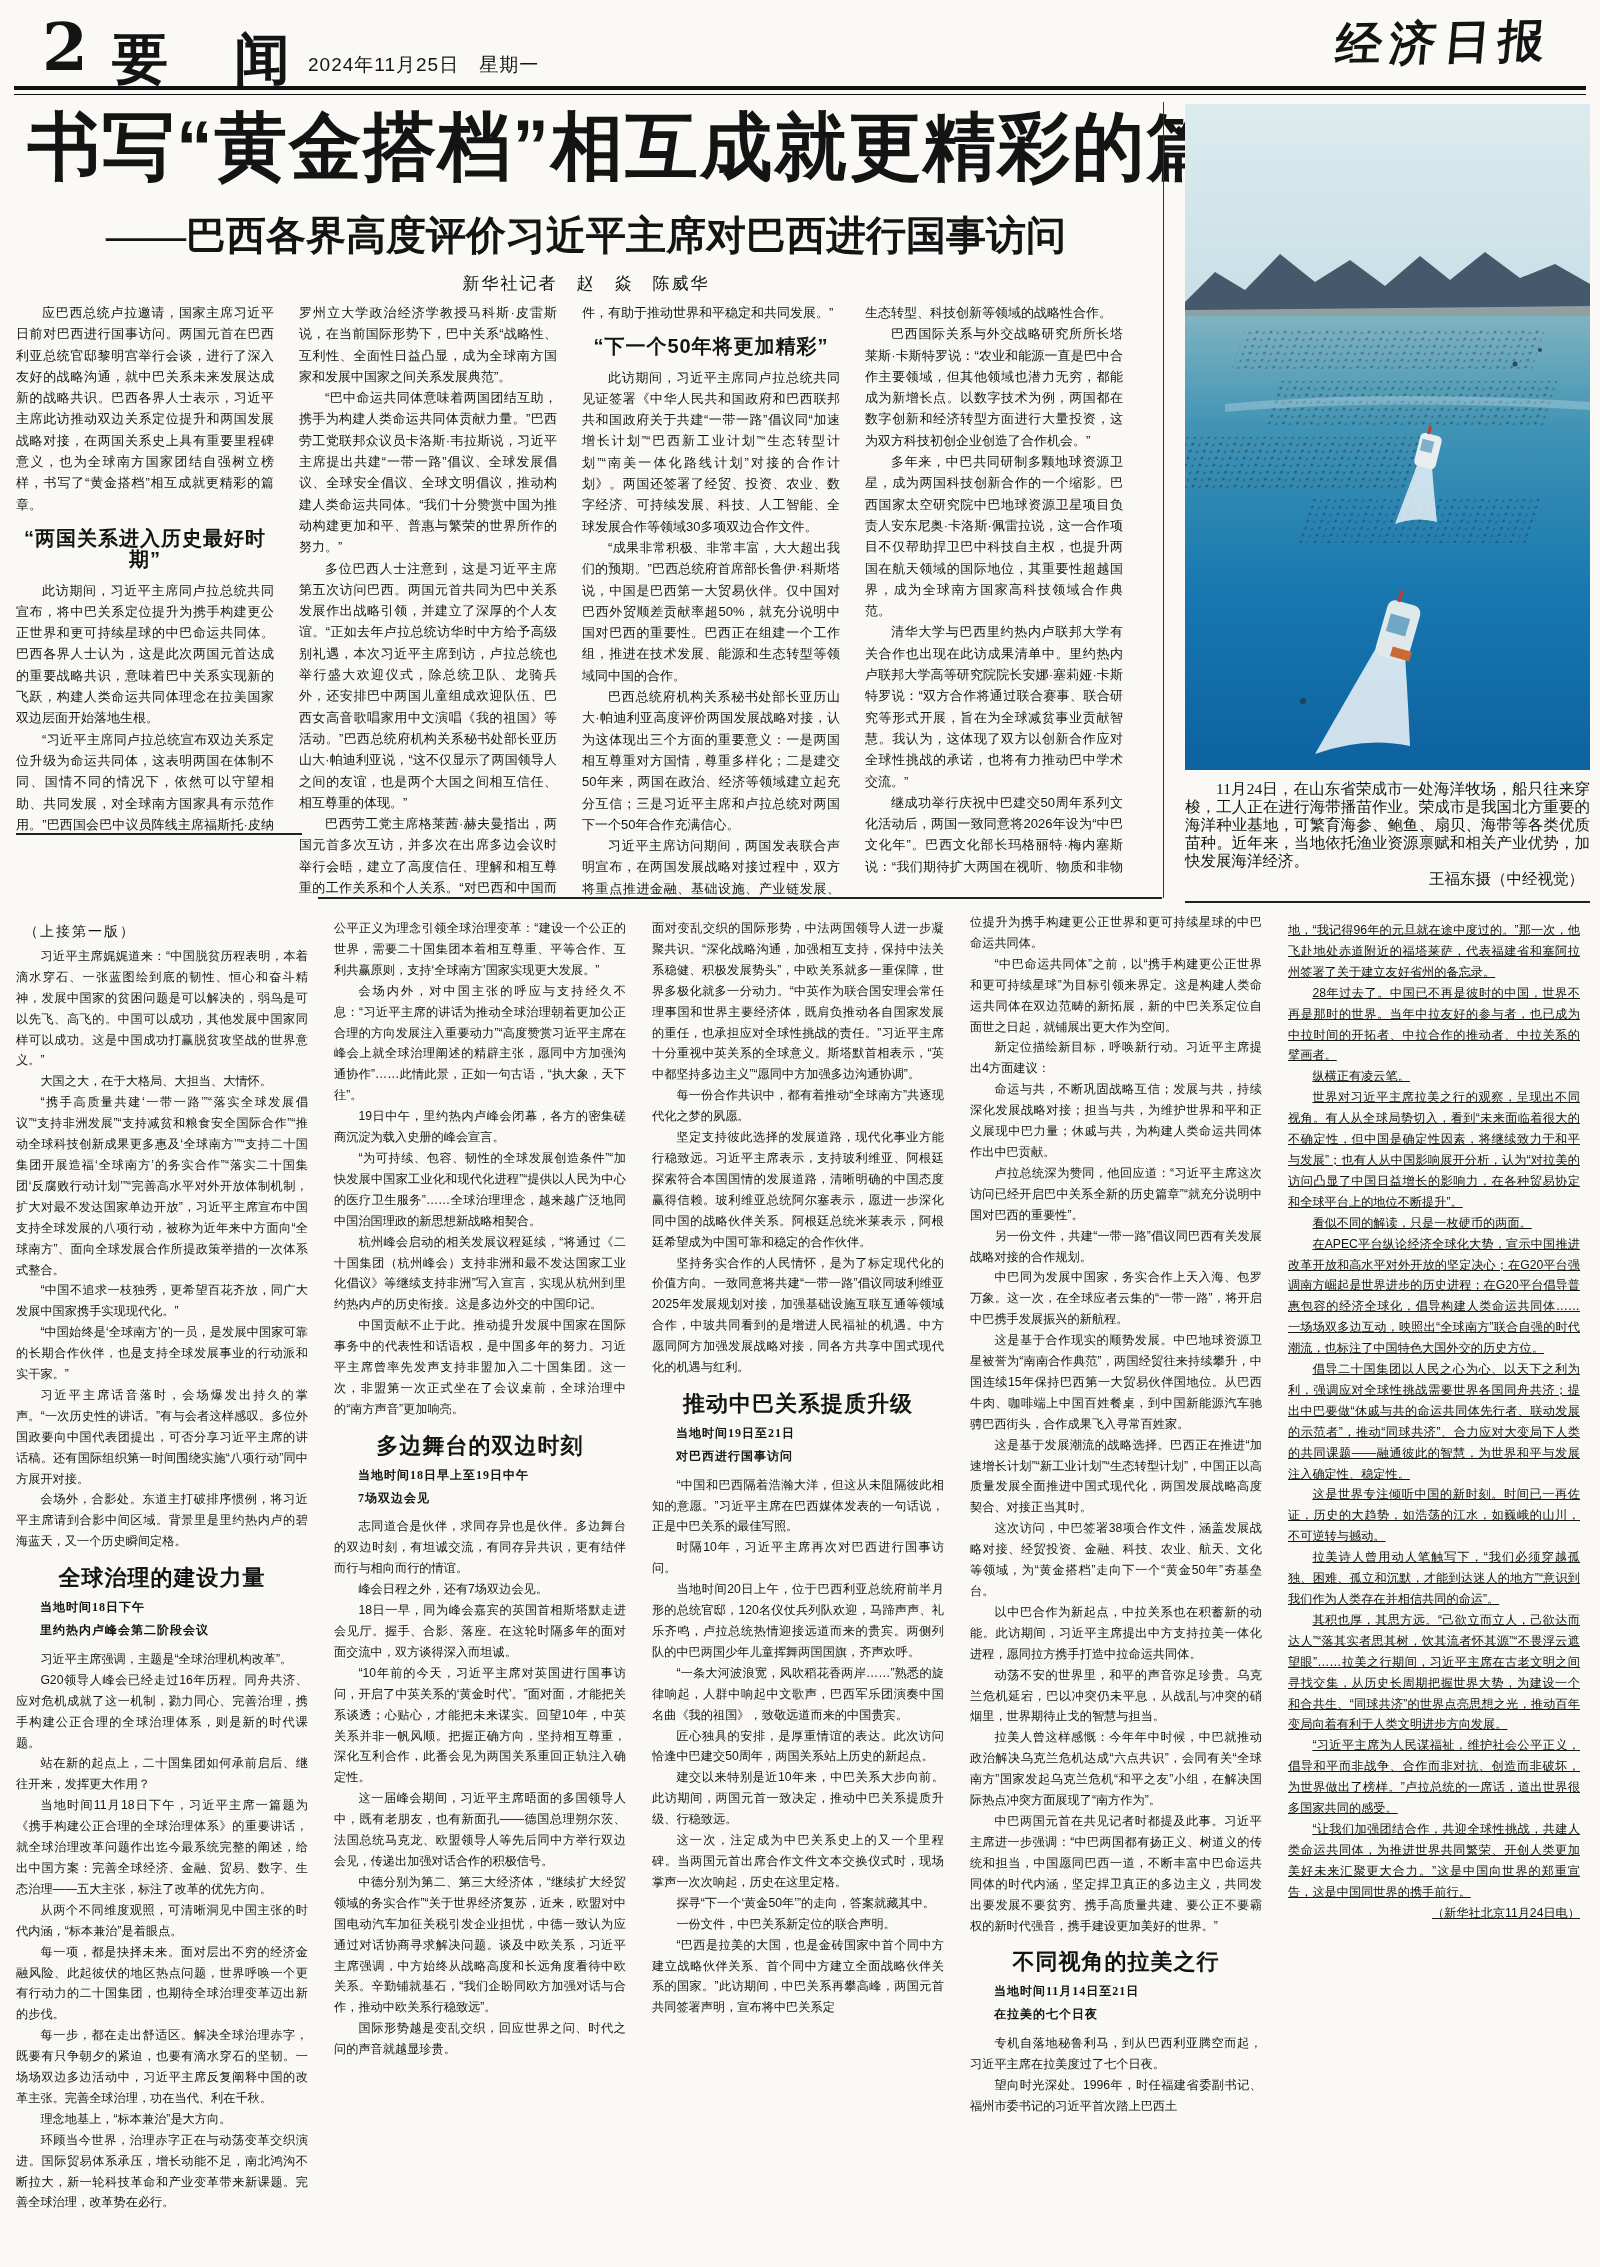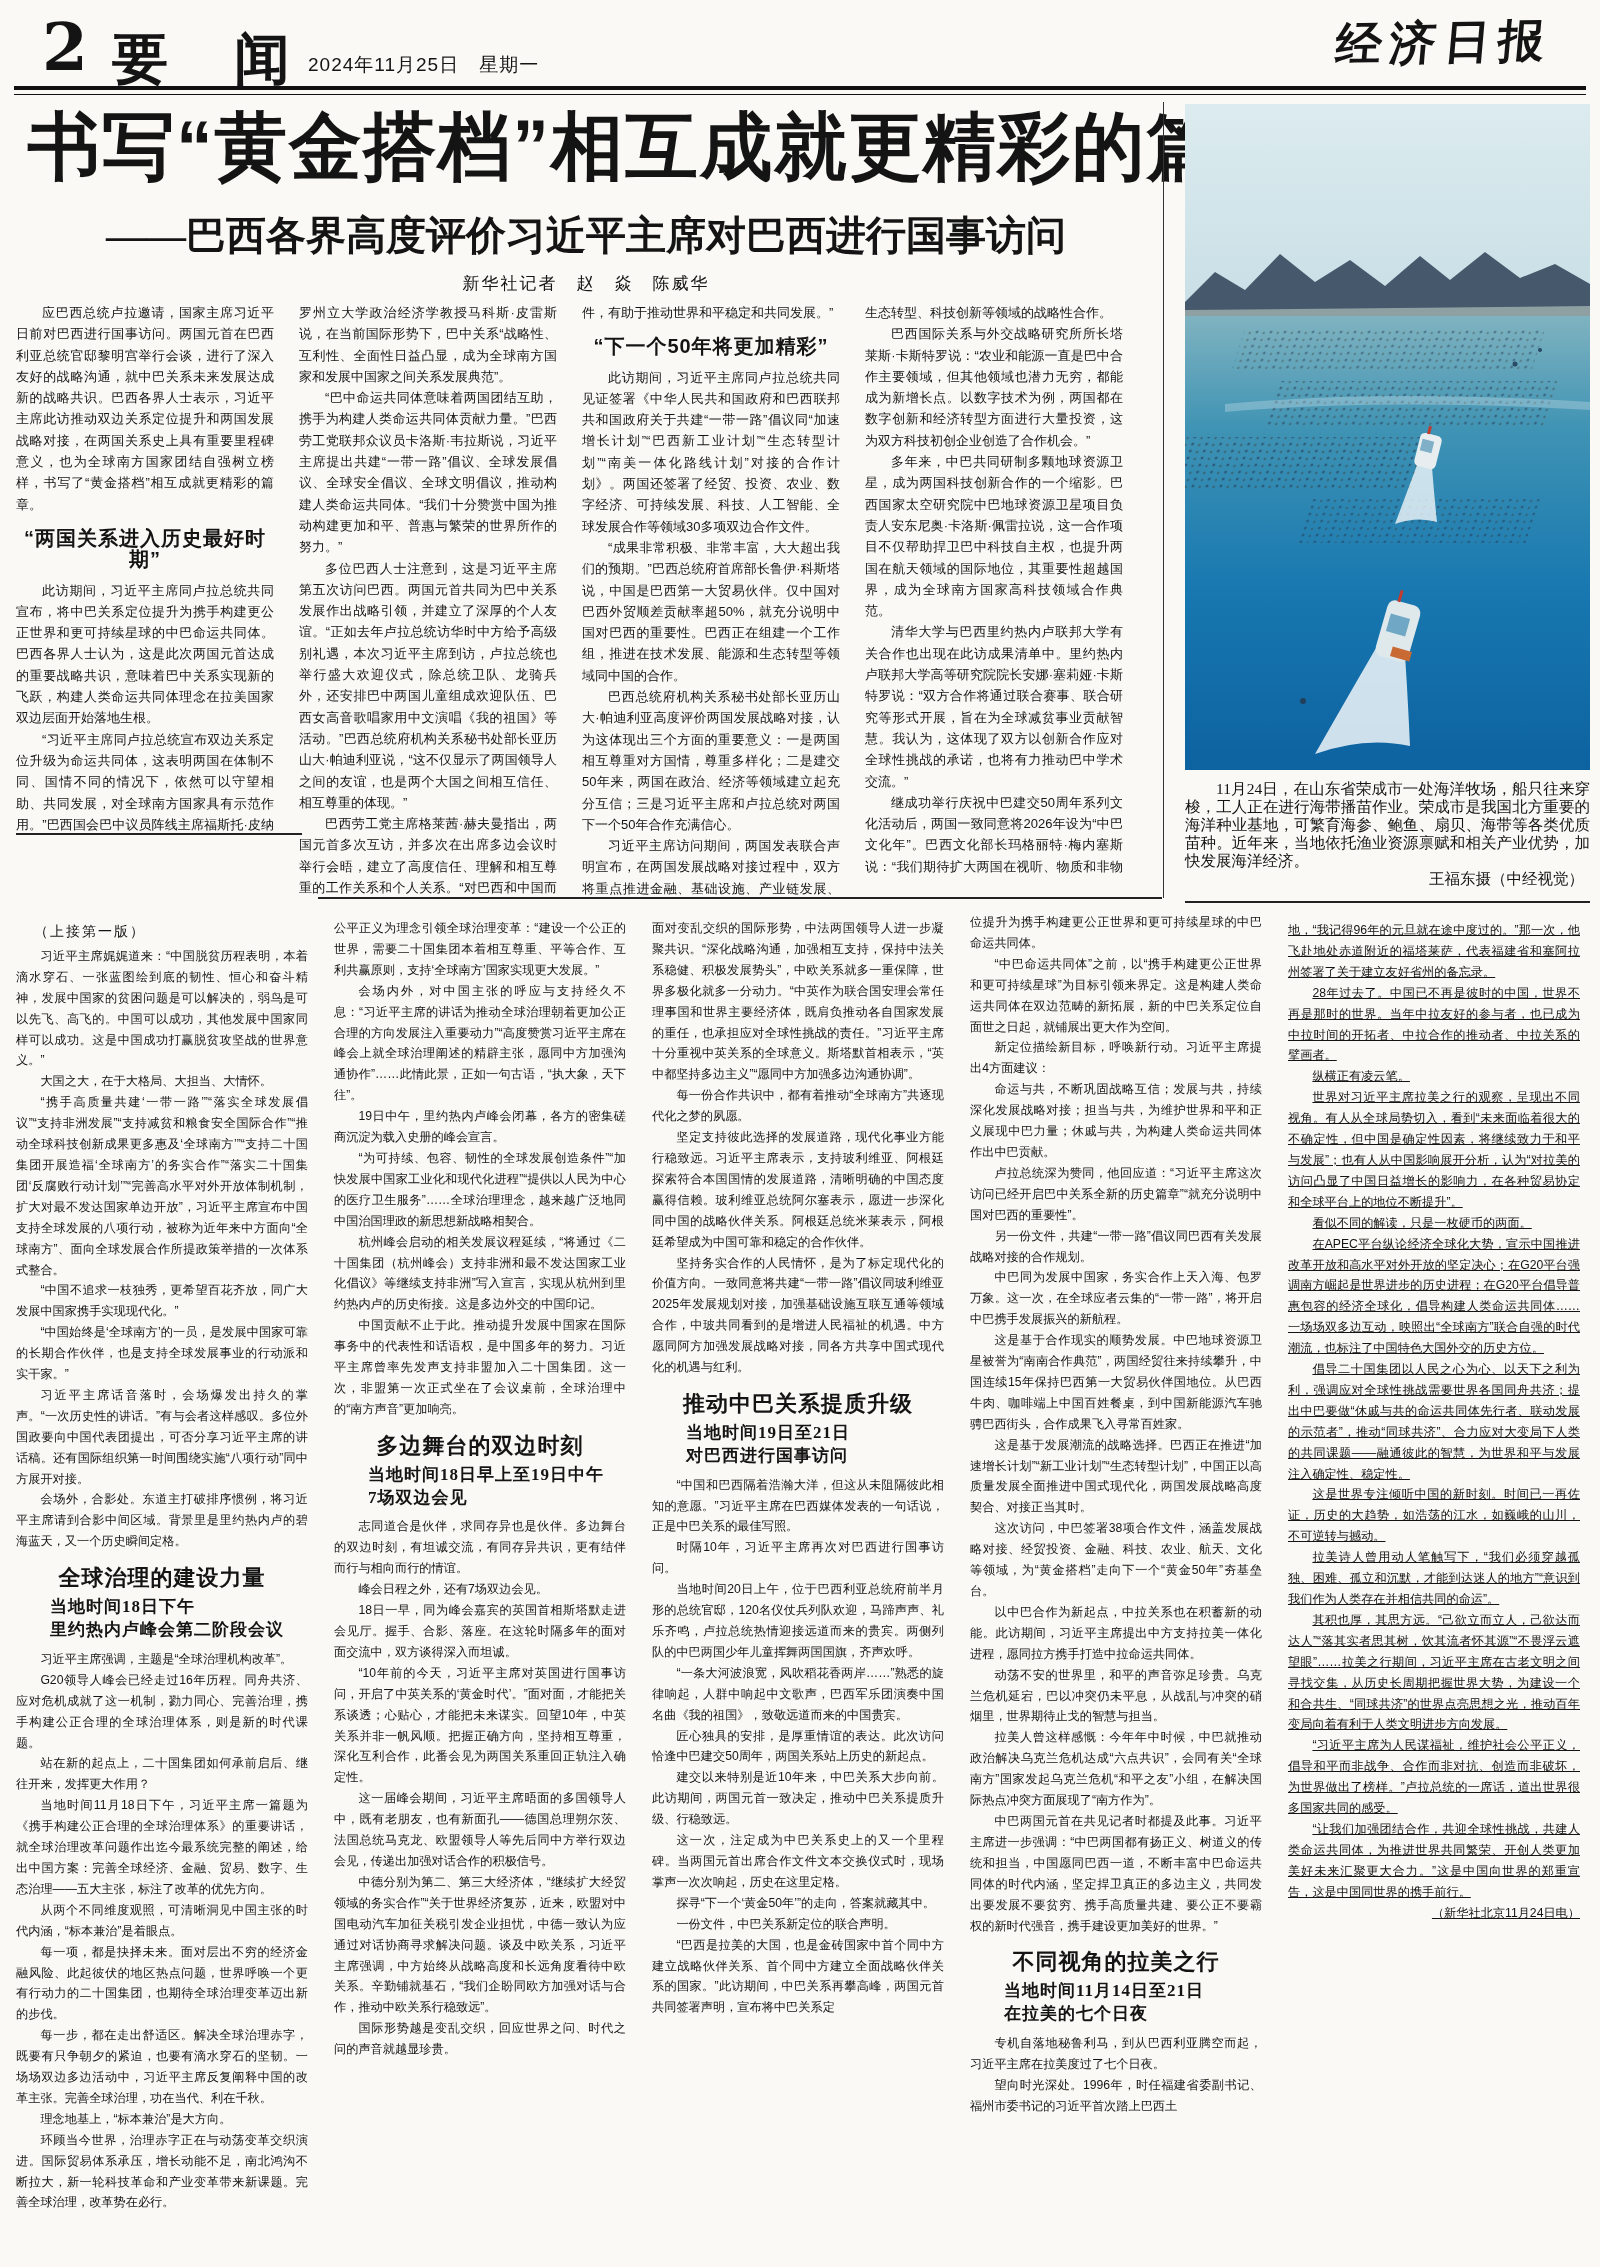--- a/index.html
+++ b/index.html
@@ -16,24 +16,24 @@
   .headline{position:absolute;left:16px;top:98px;width:1140px;text-align:center;font-size:74px;font-weight:900;letter-spacing:2px;white-space:nowrap;transform:scaleX(.98);font-family:"Liberation Sans",sans-serif;}
   .subheadline{position:absolute;left:16px;top:208px;width:1140px;text-align:center;font-size:40px;font-weight:bold;font-family:"Liberation Serif",serif;}
   .byline{position:absolute;left:16px;top:272px;width:1140px;text-align:center;font-size:17px;letter-spacing:2px;}
   
   .s1col{position:absolute;top:302px;width:258px;font-size:13px;line-height:21.3px;text-align:justify;overflow:hidden;}
   .s2col{position:absolute;width:292px;font-size:12.2px;line-height:20.9px;text-align:justify;overflow:hidden;}
   .b-p{margin:0;text-indent:2em;}
   .b-c{margin:0;text-indent:0;}
   .b-h{margin:13px 0 9px;text-indent:0;text-align:center;font-size:20px;font-weight:bold;letter-spacing:1px;}
   .s2col .b-h{font-size:22px;margin:16px 0 8px;}
-  .b-k{margin:2px 0 2px 2em;text-indent:0;font-family:"Liberation Serif",serif;font-size:17px;letter-spacing:1px;font-weight:bold;}
+  .b-k{margin:2px 0 2px 2em;text-indent:0;font-family:"Liberation Serif",serif;font-size:12px;letter-spacing:1px;font-weight:bold;}
   .b-k + .b-p{margin-top:8px;}
   .b-e{margin:0;text-indent:0;text-align:right;}
-  .b-t{margin:6px 18px 4px;text-indent:0;font-size:14px;letter-spacing:2px;}
+  .b-t{margin:6px 8px 4px;text-indent:0;font-size:14px;letter-spacing:2px;}
   
   .vrule{position:absolute;left:1163px;top:102px;width:1px;height:796px;background:#333;}
   .hr1{position:absolute;left:16px;top:833px;width:286px;height:2px;background:#222;}
   .hr2{position:absolute;left:318px;top:897px;width:844px;height:2px;background:#222;}
   .hr3{position:absolute;left:1185px;top:901px;width:405px;height:2px;background:#222;}
   
   .photo{position:absolute;left:1185px;top:104px;width:405px;height:666px;overflow:hidden;background:#1b6fa8;}
   .caption{position:absolute;left:1185px;top:780px;width:405px;font-family:"Liberation Serif",serif;font-size:15.5px;line-height:18px;text-align:justify;}
   .caption .cap-text{display:block;text-indent:2em;}
   .caption .cap-credit{display:block;text-align:right;padding-right:6px;}

